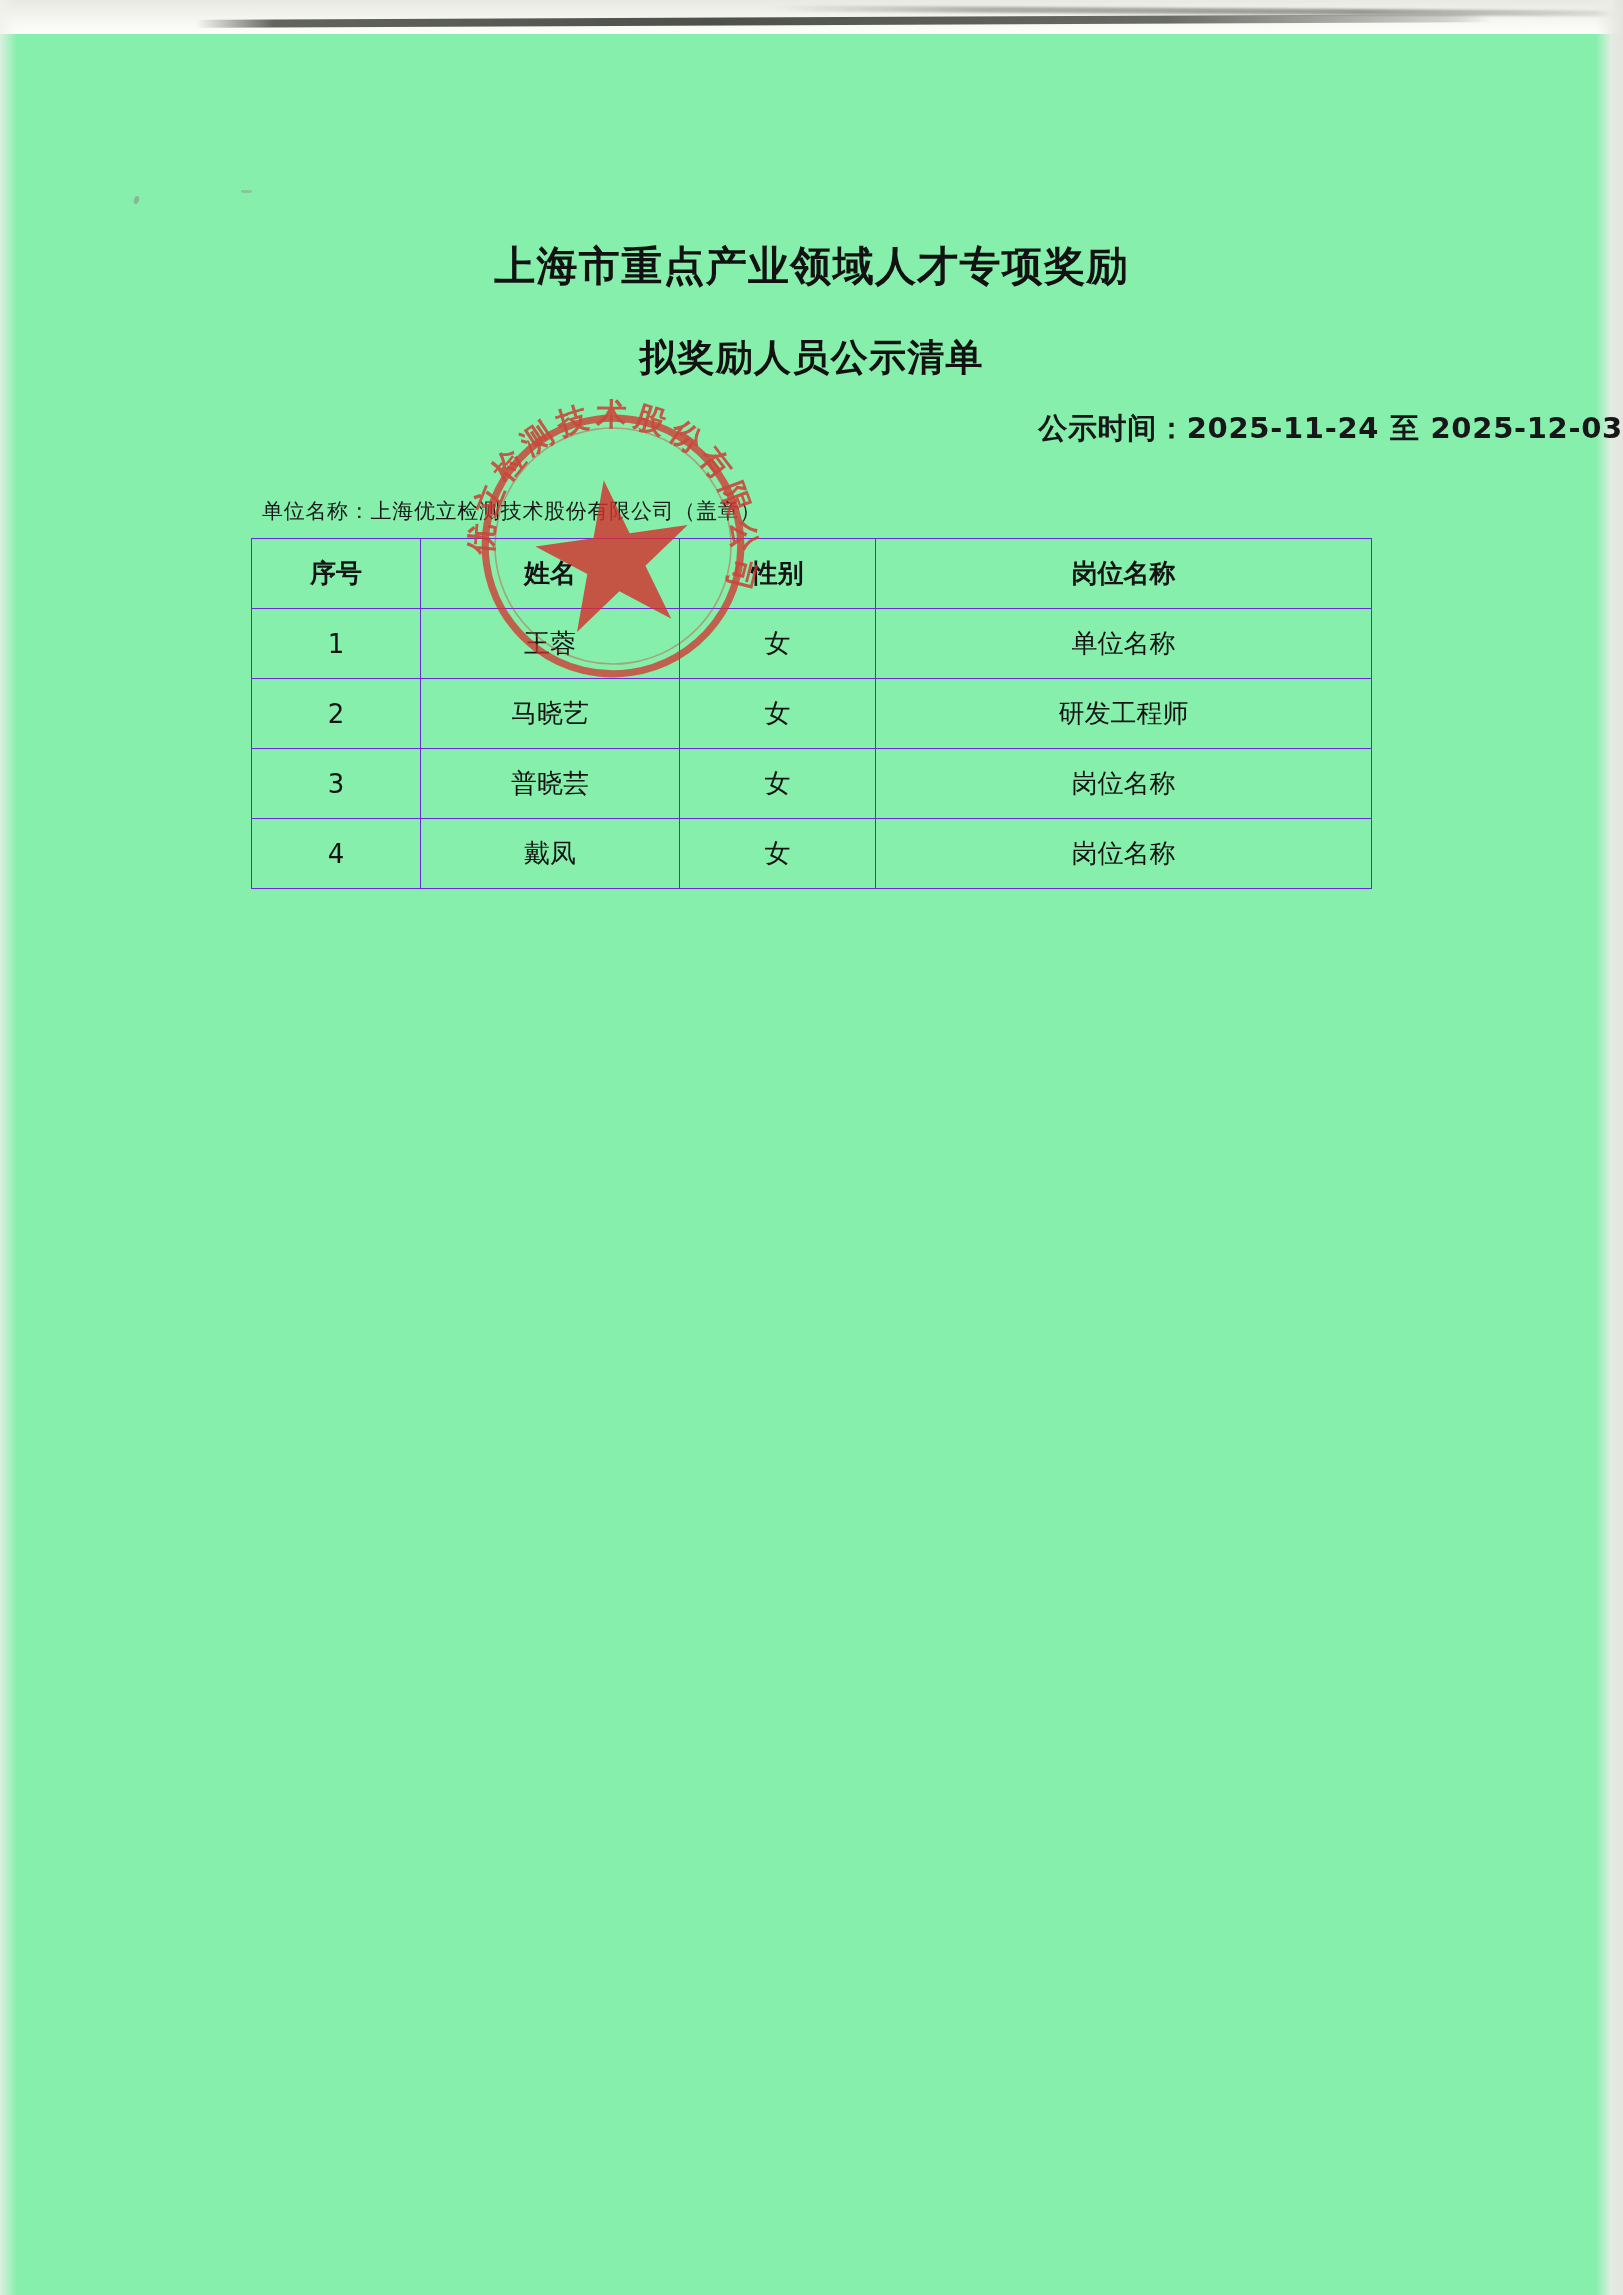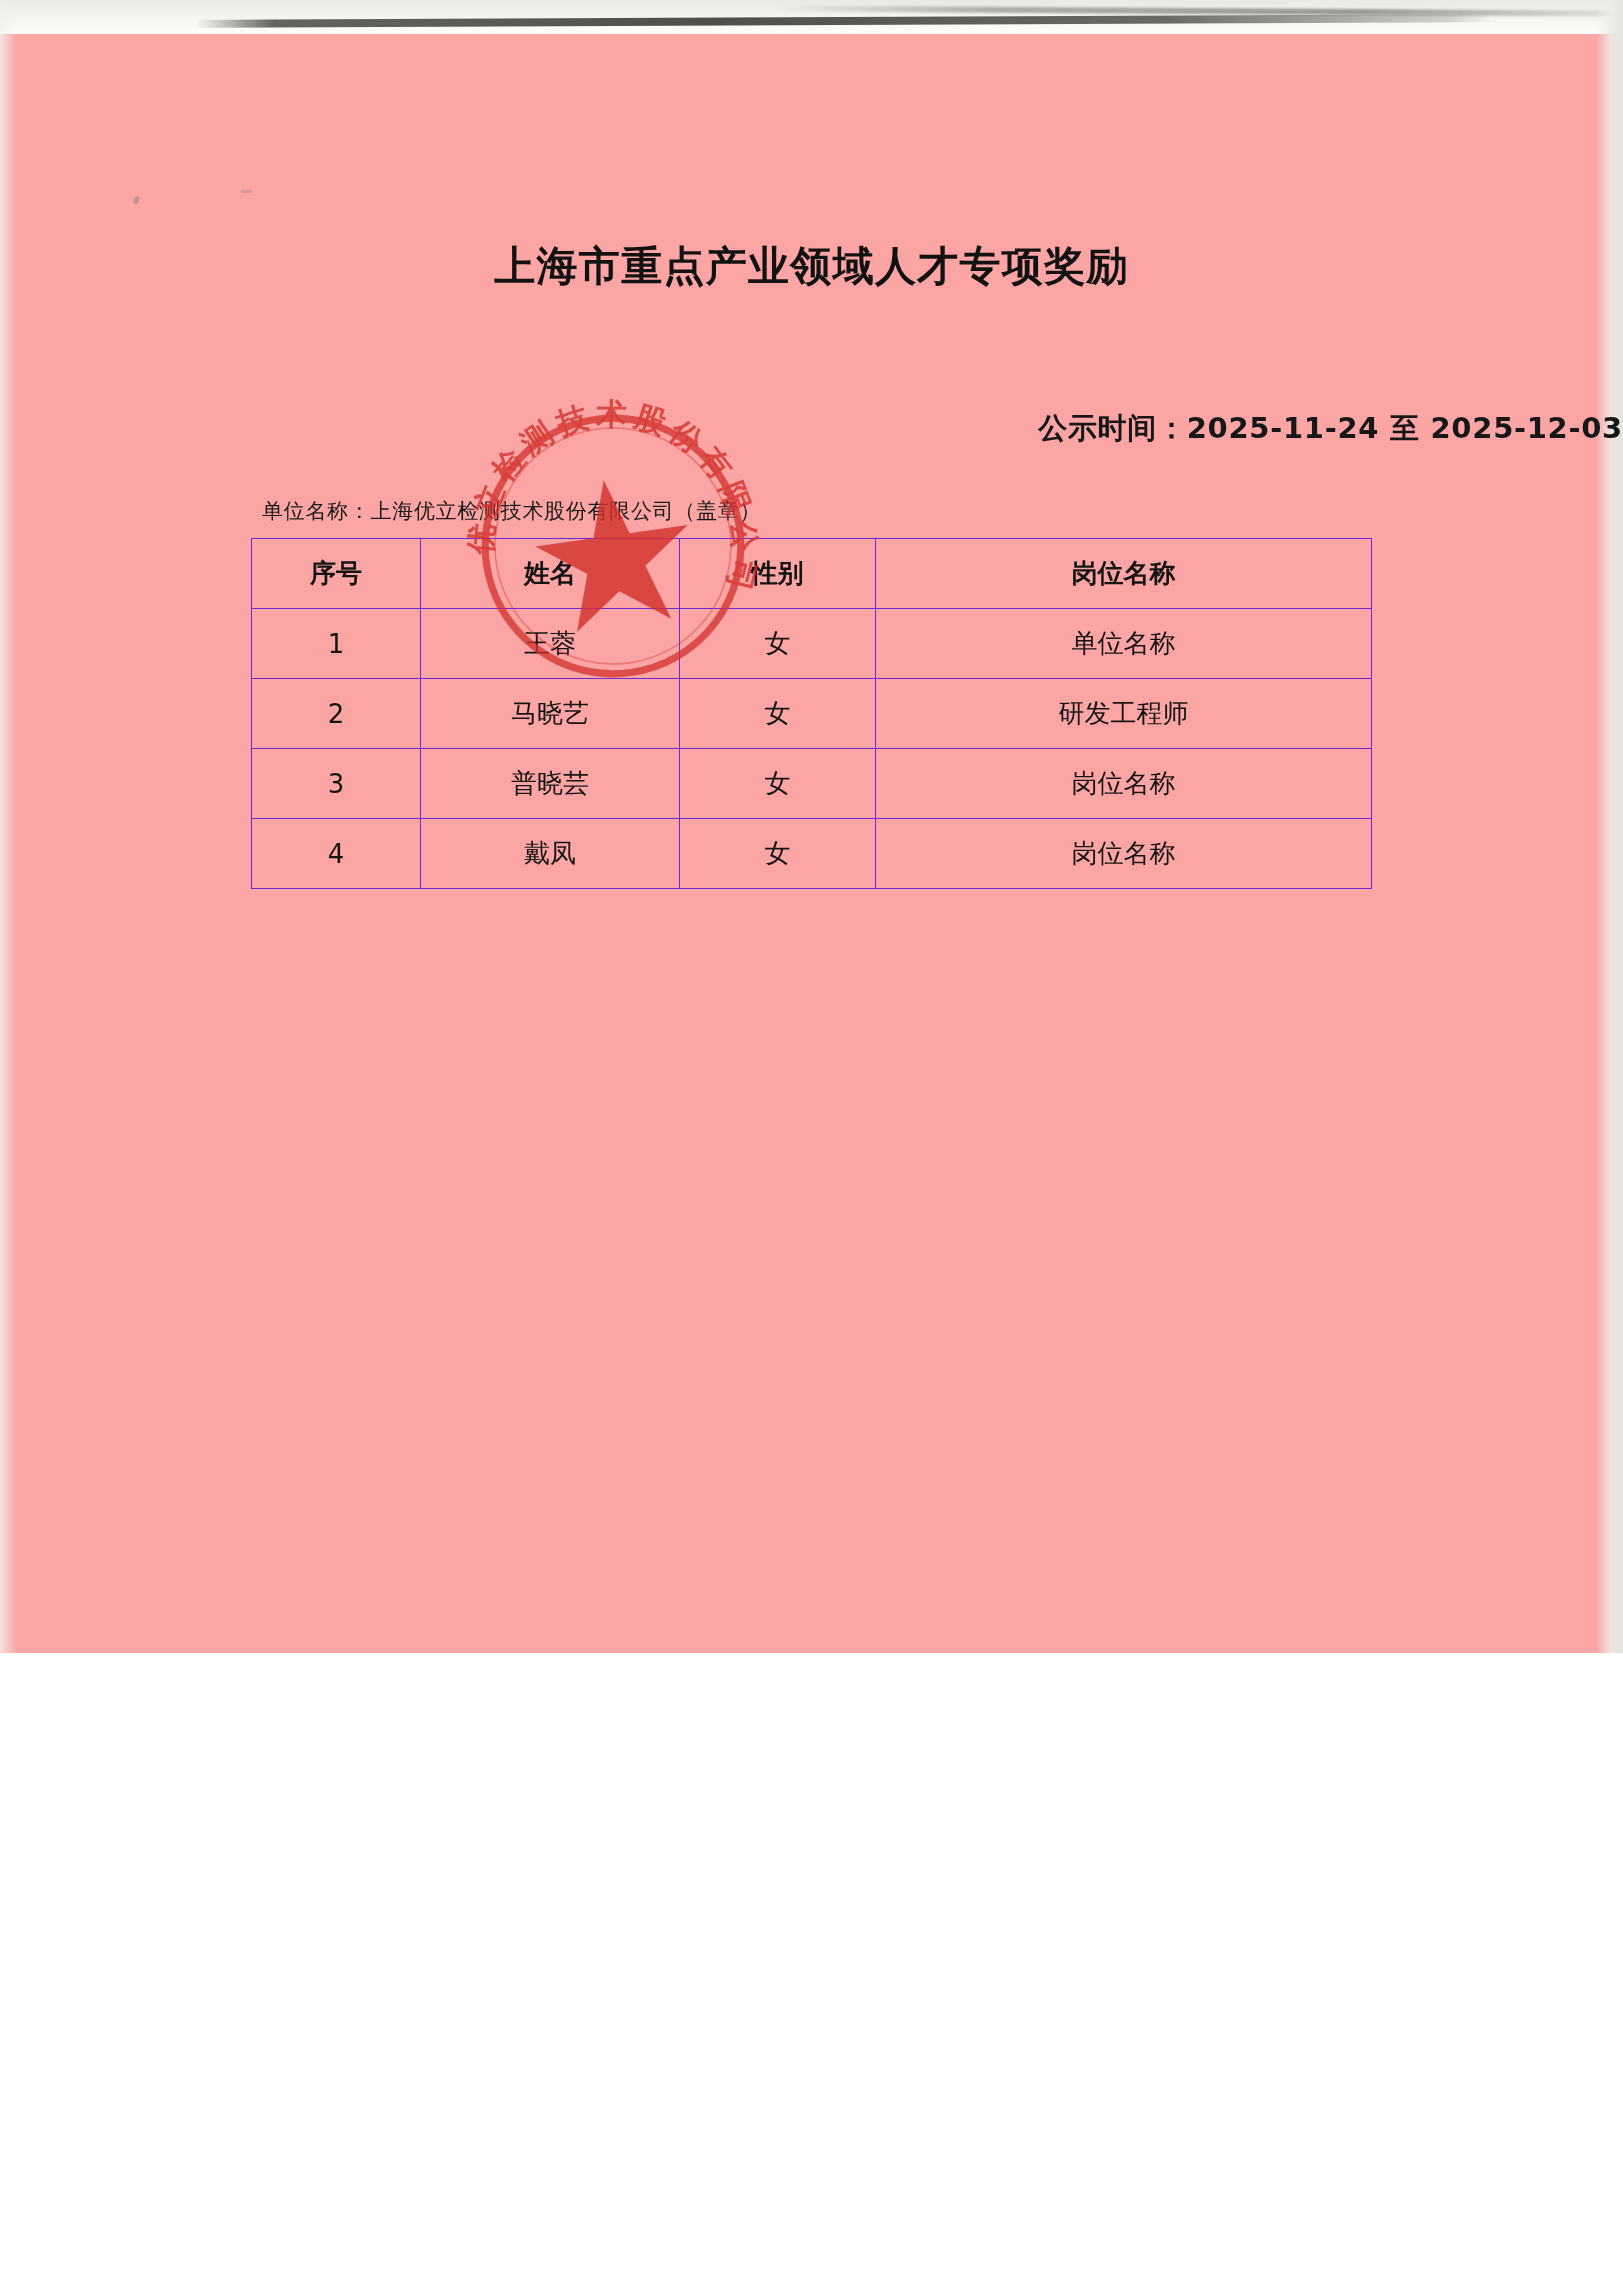--- a/index.html
+++ b/index.html
@@ -6,22 +6,22 @@
     margin: 0;
     padding: 0;
     background: #ffffff;
   }
   body {
     font-family: "DejaVu Sans", "Liberation Sans", sans-serif;
   }
   .page {
     position: relative;
     width: 1623px;
-    height: 1653px;
-    background: #fca5a5;
+    height: 2295px;
+    background: #86efac;
     overflow: hidden;
     text-decoration: underline;
   }
 
   
   .scan-top-shadow {
     position: absolute;
     top: 0; left: 0;
     width: 1623px;
     height: 34px;
@@ -191,20 +191,21 @@
   <div class="scan-top-line"></div>
   <div class="scan-top-line2"></div>
   <div class="scan-left-edge"></div>
   <div class="scan-right-edge"></div>
   <div class="speck s1"></div>
   <div class="speck s2"></div>
 
   <div class="content">
 
     <div class="title-1">上海市重点产业领域人才专项奖励</div>
+    <div class="title-2">拟奖励人员公示清单</div>
     <div class="notice-period">公示时间：2025-11-24 至 2025-12-03</div>
 
     <div class="unit-line">单位名称：上海优立检测技术股份有限公司（盖章）</div>
 
     <div class="tbl-wrap">
       <table class="list">
         <colgroup>
           <col class="c-idx">
             <col class="c-name">
             <col class="c-sex">

